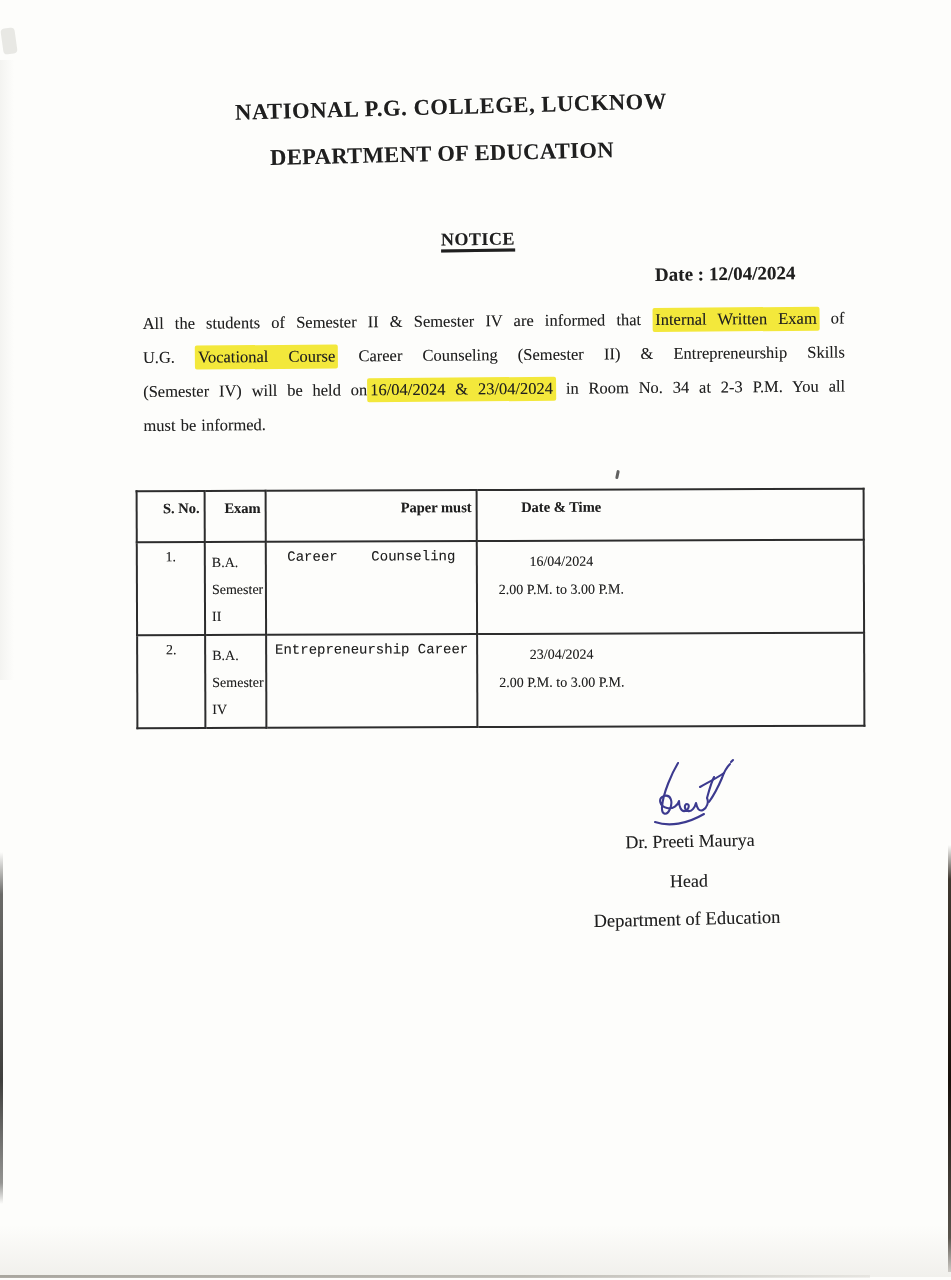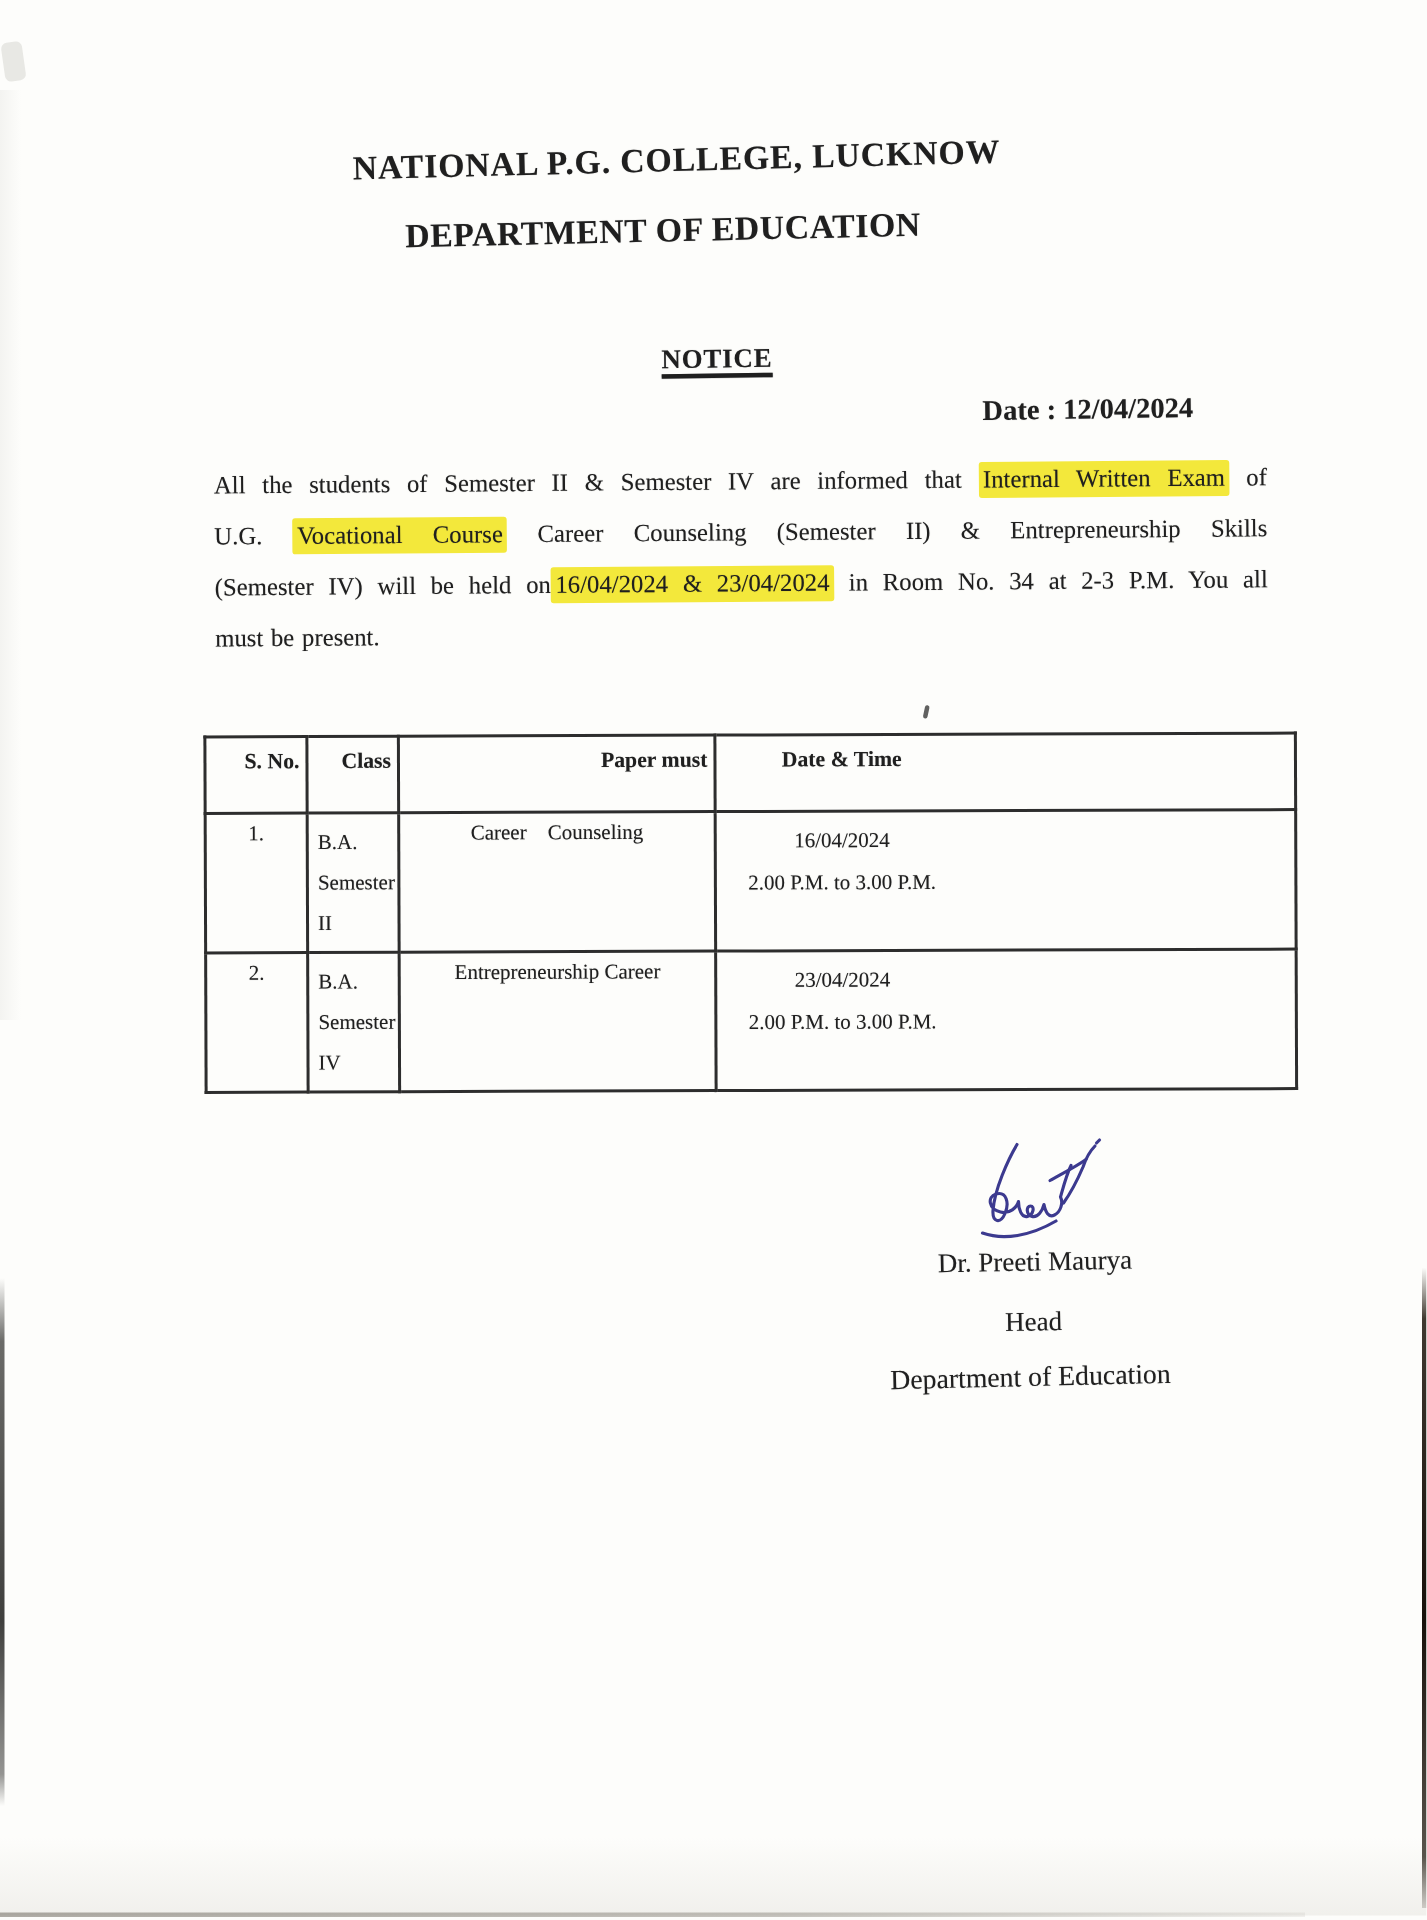--- a/index.html
+++ b/index.html
@@ -82,21 +82,21 @@
   .exam-table th {
     font-size: 14.5px; font-weight: bold; text-align: right;
     height: 37px; padding-top: 8px;
   }
   .col-sno   { width: 68px; }
   .col-class { width: 61px; }
   .col-paper { width: 211px; }
   .col-date  { width: 387px; }
   td.c-sno   { text-align: center; }
   td.c-class { padding-left: 6px; white-space: pre-line; line-height: 27px; }
-  td.c-paper { text-align: center; }
+  td.c-paper { text-align: center; font-family: Liberation Mono, monospace; }
   th.c-date, td.c-date { text-align: center; padding-right: 222px; }
   td.c-date  { white-space: pre-line; line-height: 28px; }
   tr.r1 td { height: 71px; }
   tr.r2 td { height: 81px; }
 
   
   .sig-svg { position: absolute; top: 758px; left: 645px; }
   .sig-name, .sig-head, .sig-dept {
     position: absolute; white-space: nowrap;
     font-size: 18px;
@@ -150,36 +150,36 @@
   <div class="title2">DEPARTMENT OF EDUCATION</div>
 
   <div class="notice"><span>NOTICE</span></div>
 
   <div class="dateline">Date : 12/04/2024</div>
 
   <div class="para">
     <div class="pline j"><span>All the students of Semester II &amp; Semester IV are informed that </span><span class="hl">Internal Written Exam</span><span> of</span></div>
     <div class="pline j"><span>U.G. </span><span class="hl">Vocational Course</span><span> Career Counseling (Semester II) &amp; Entrepreneurship Skills</span></div>
     <div class="pline j"><span>(Semester IV) will be held on</span><span class="hl">16/04/2024 &amp; 23/04/2024</span><span> in Room No. 34 at 2-3 P.M. You all</span></div>
-    <div class="pline"><span>must be present.</span></div>
+    <div class="pline"><span>must be informed.</span></div>
   </div>
 
   <div class="tick-mark"></div>
 
   <table class="exam-table">
     <colgroup>
       <col class="col-sno">
         <col class="col-class">
         <col class="col-paper">
         <col class="col-date">
     </colgroup>
     <tbody>
         <tr>
       <th>S. No.</th>
-      <th>Class</th>
+      <th>Exam</th>
       <th>Paper must</th>
       <th class="c-date">Date &amp; Time</th>
     </tr>
     <tr class="r1">
       <td class="c-sno">1.</td>
       <td class="c-class">B.A.
 Semester
 II</td>
       <td class="c-paper">Career &nbsp;&nbsp; Counseling</td>
       <td class="c-date">16/04/2024

